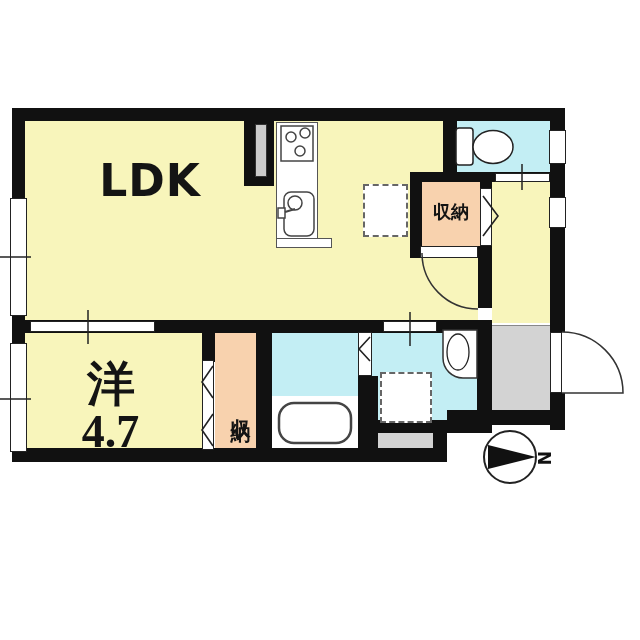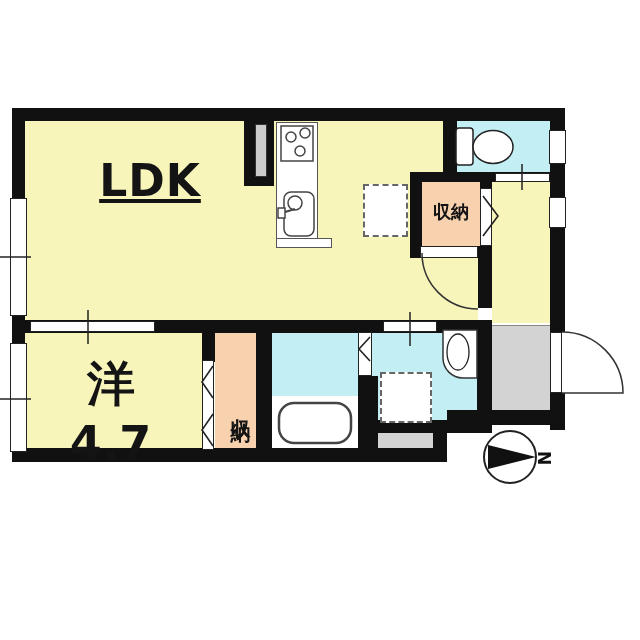--- a/index.html
+++ b/index.html
@@ -11,21 +11,21 @@
   .fill-peach{background:#F8D2AE;}
   .fill-gray{background:#D3D3D3;}
   .fill-white{background:#fff;}
   .wall{background:#111;}
   .opening{background:#fff;border:1.5px solid #222;}
   .doorstrip{background:#fff;border:1px solid #222;}
   .gapplain{background:#fff;}
   .kunit{background:#fff;border:1px solid #555;}
   .dashedbox{background:#fff;border:2px dashed #666;}
   .label{color:#141414;font-weight:bold;text-align:center;line-height:1.05;}
-  .label-big{font-size:44px;letter-spacing:1px;text-decoration:underline;}
+  .label-big{font-size:44px;letter-spacing:1px;}
   .label-mid{font-size:46px;}
   .label-sm{font-size:18px;}
   .vertical{writing-mode:vertical-rl;text-orientation:upright;letter-spacing:4px;}
   svg{position:absolute;left:0;top:0;pointer-events:none;}
 </style>
 </head>
 <body>
 
 <div id="plan">
 
@@ -130,17 +130,17 @@
 
     <g>
       <circle cx="510" cy="457" r="26" fill="#fff" stroke="#222" stroke-width="2"></circle>
       <polygon points="488,445 536,457 488,469" fill="#111"></polygon>
       <text x="538" y="463" transform="rotate(90 544 457)" font-size="17" font-weight="bold" fill="#111">N</text>
     </g>
   </svg>
 
   <div class="abs label label-big" style="left:80px;top:158px;width:140px;">LDK</div>
   <div class="abs label" style="left:61px;top:358px;width:100px;font-size:48px;">洋</div>
-  <div class="abs label label-mid" style="left:48px;top:419px;width:125px;">4.7</div>
+  <div class="abs label label-mid" style="left:48px;top:408px;width:125px;font-family:Liberation Serif, serif;">4.7</div>
   <div class="abs label label-sm" style="left:422px;top:203px;width:58px;">収納</div>
   <div class="abs label vertical" style="left:223px;top:357px;width:28px;height:100px;font-size:20px;">収納</div>
 
 </div>
 
 </body></html>

